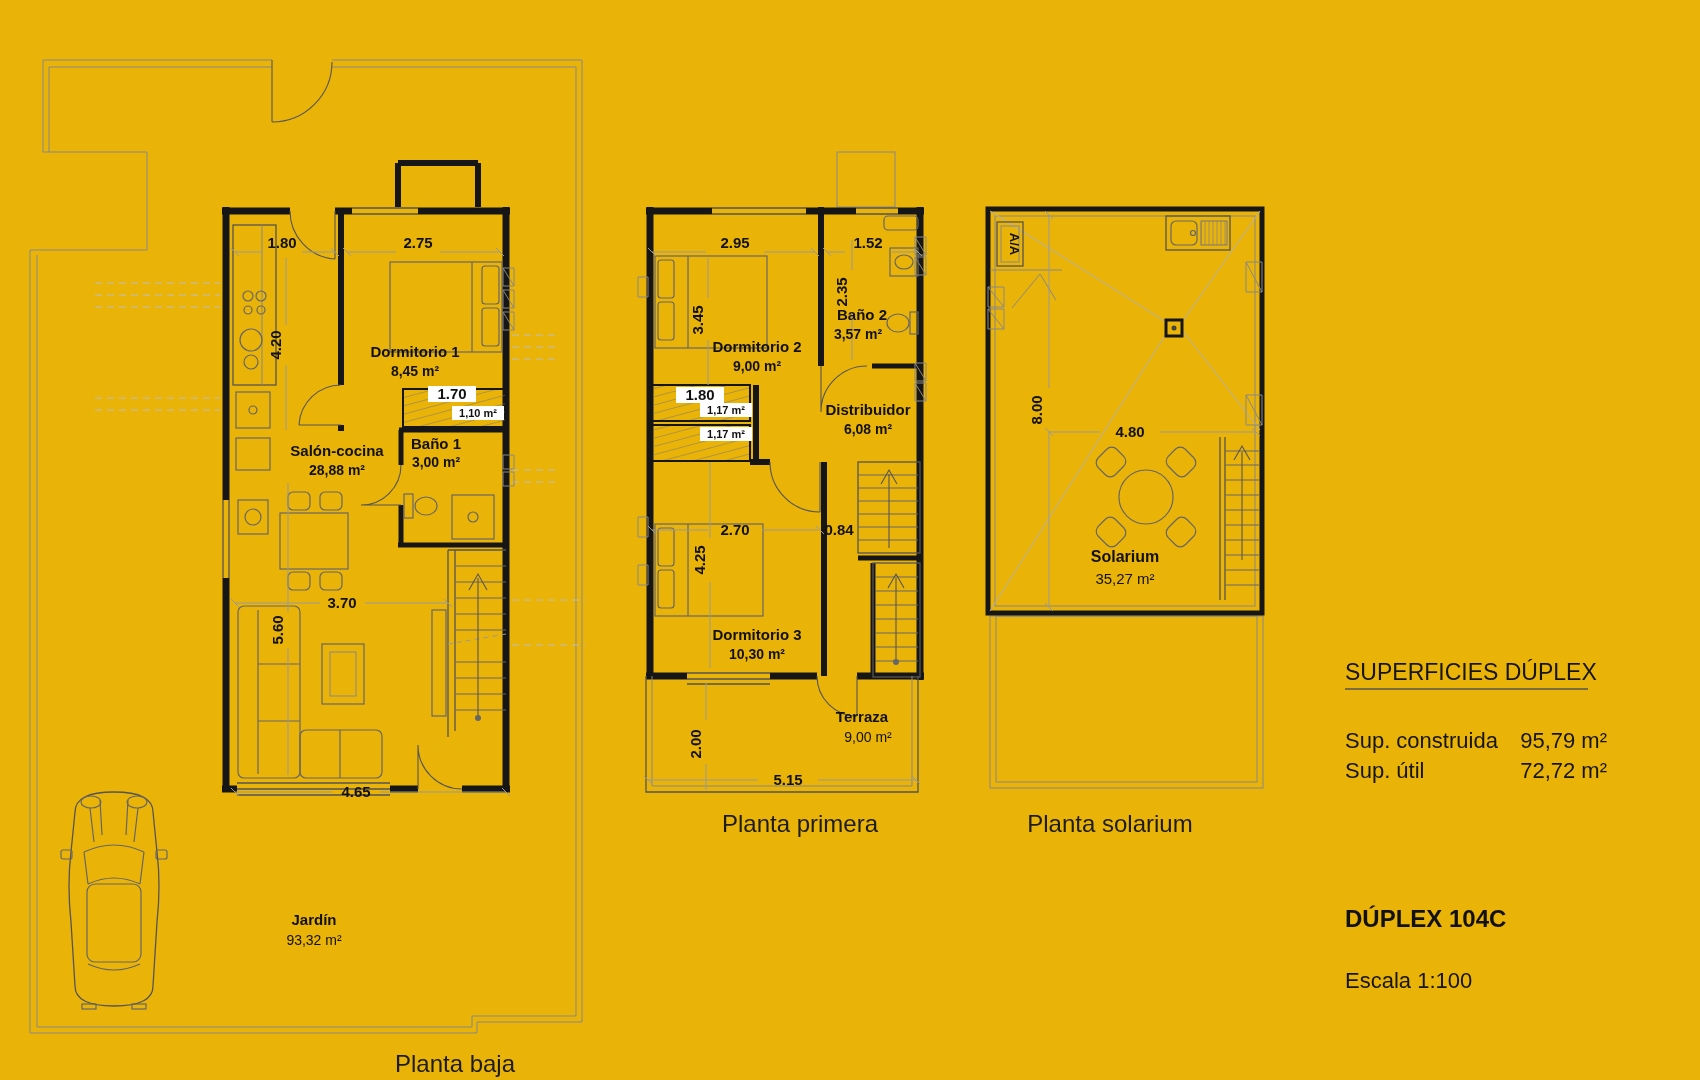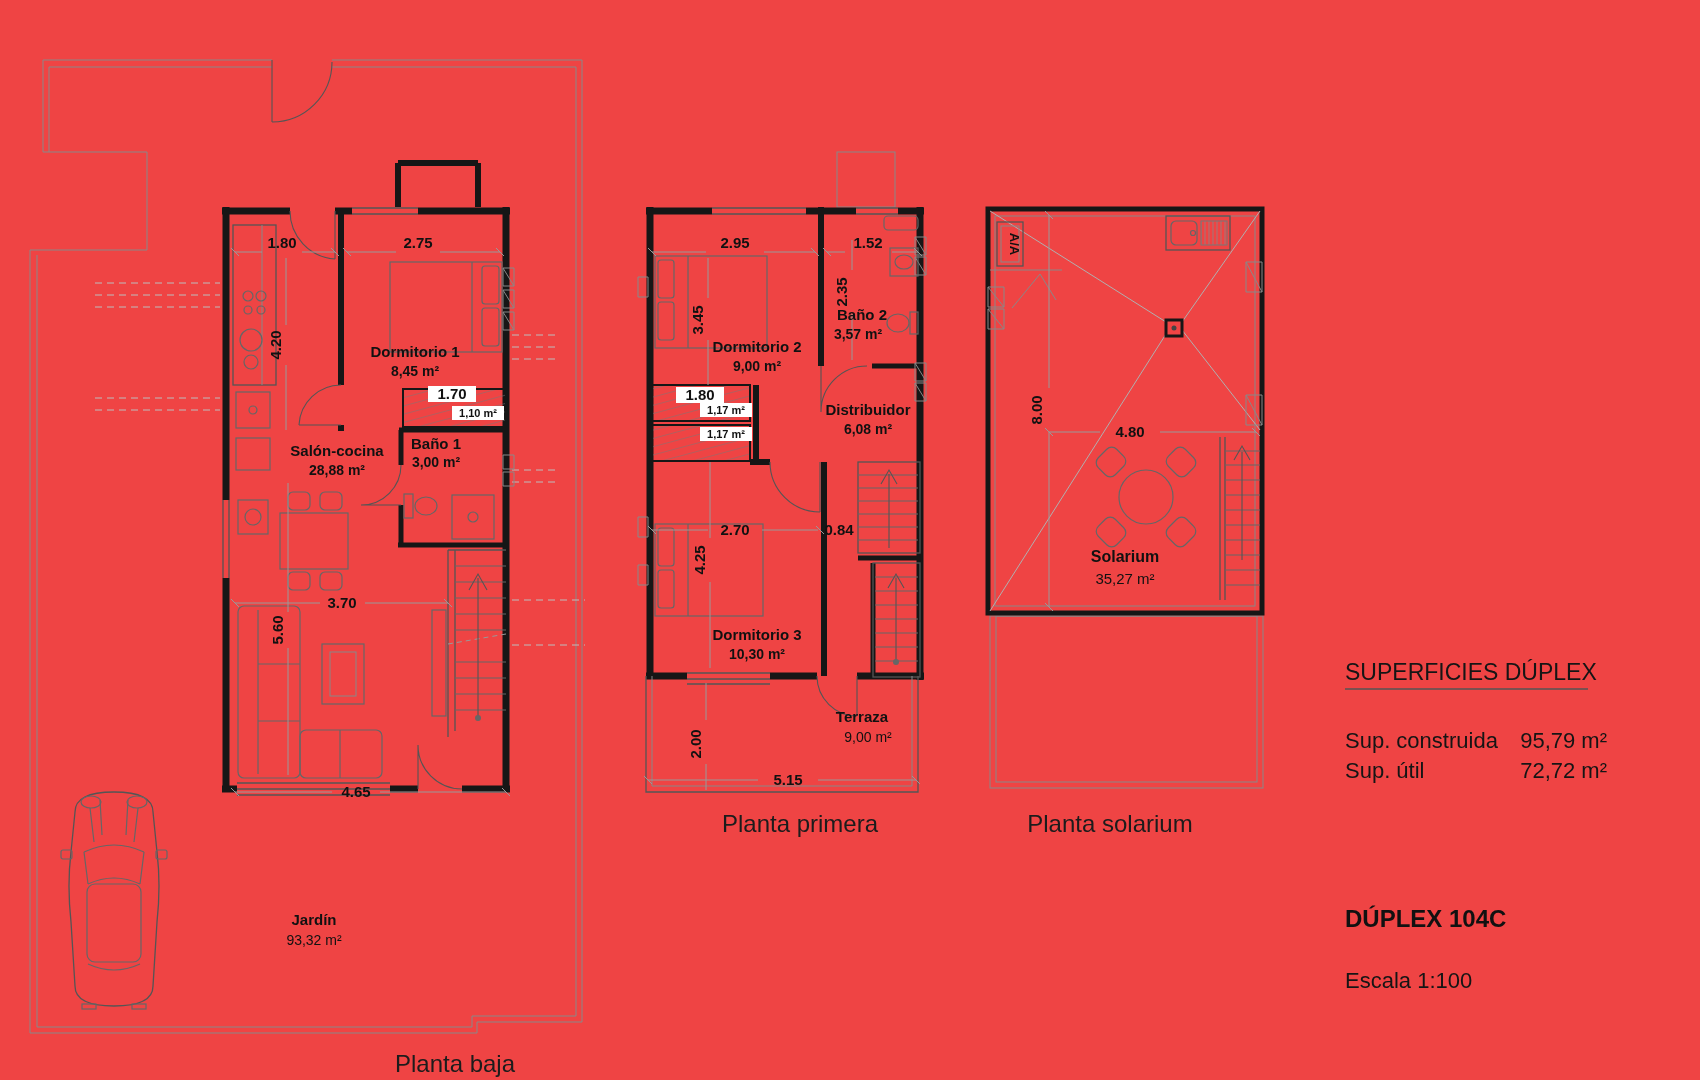--- a/index.html
+++ b/index.html
@@ -1,19 +1,19 @@
 <!DOCTYPE html>
 <html><head>
 <meta charset="utf-8">
 <style>
   html,body{margin:0;padding:0;background:#ffffff;}
   .sheet{
     position:relative;
     width:1700px;height:1080px;
-    background:#ef4444;
+    background:#eab308;
     font-family:"Liberation Sans", sans-serif;
     overflow:hidden;
   }
   svg{position:absolute;left:0;top:0;}
   text{fill:#111;}
   .wall{stroke:#161616;stroke-width:7;fill:none;stroke-linecap:butt;}
   .wall6{stroke:#161616;stroke-width:6;fill:none;}
   .wall5{stroke:#161616;stroke-width:5;fill:none;}
   .thin{stroke:#555;stroke-width:1.3;fill:none;}
   .hair{stroke:#888;stroke-width:1;fill:none;}

